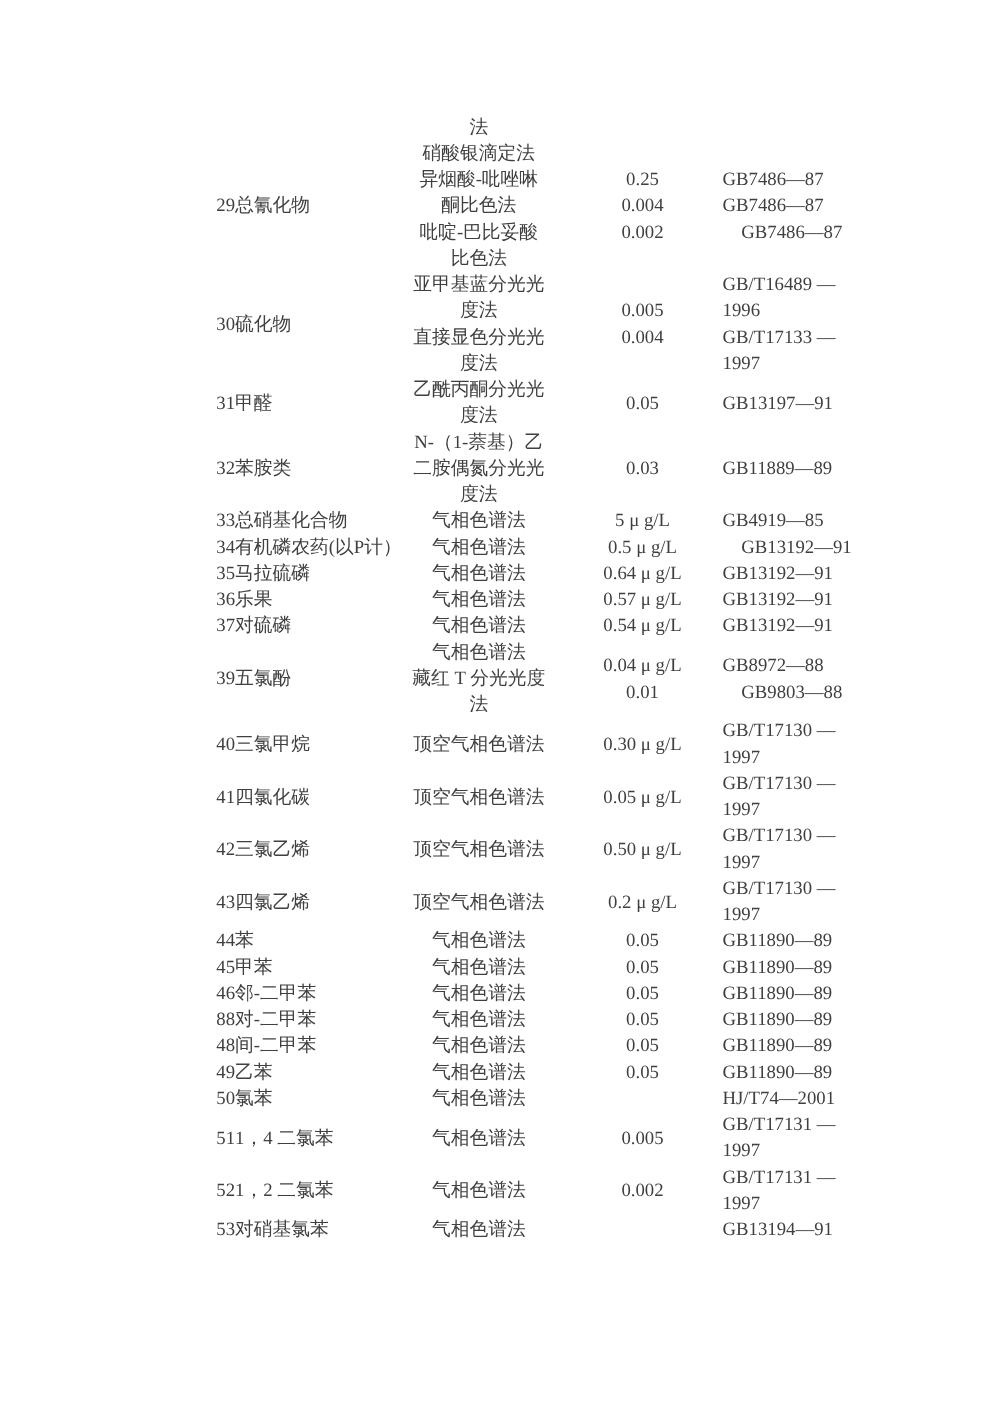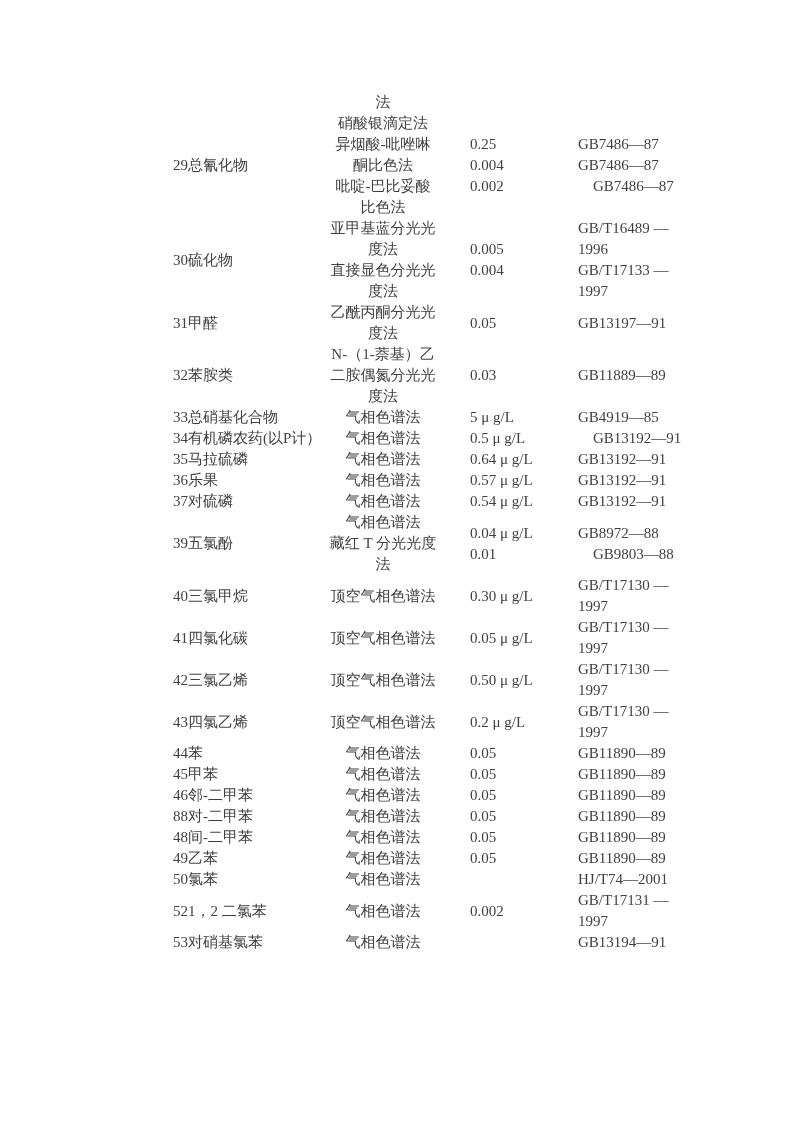--- a/index.html
+++ b/index.html
@@ -32,21 +32,21 @@
     vertical-align: middle;
   }
   .tline {
     height: 21px;
     line-height: 21px;
     white-space: pre;
   }
   .col-num    { width: 92px;  text-align: right; }
   .col-name   { width: 108px; text-align: left; }
   .col-method { width: 174px; text-align: center; }
-  .col-value  { width: 88px;  }
+  .col-value  { width: 88px;  text-align: center; }
   .col-std    { width: 126px; padding-left: 20px; text-align: left; }
 </style>
 </head>
 <body>
 
 <div class="page">
   <div class="dtable" id="standards-table">
       <div class="trow">
         <div class="tcell col-num">
           <div class="tline"></div>
@@ -448,20 +448,38 @@
         </div>
         <div class="tcell col-value">
           <div class="tline"></div>
         </div>
         <div class="tcell col-std">
           <div class="tline">HJ/T74—2001</div>
         </div>
       </div>
       <div class="trow">
         <div class="tcell col-num">
+          <div class="tline">51</div>
+        </div>
+        <div class="tcell col-name">
+          <div class="tline">1，4 二氯苯</div>
+        </div>
+        <div class="tcell col-method">
+          <div class="tline">气相色谱法</div>
+        </div>
+        <div class="tcell col-value">
+          <div class="tline">0.005</div>
+        </div>
+        <div class="tcell col-std">
+          <div class="tline">GB/T17131 —</div>
+          <div class="tline">1997</div>
+        </div>
+      </div>
+      <div class="trow">
+        <div class="tcell col-num">
           <div class="tline">52</div>
         </div>
         <div class="tcell col-name">
           <div class="tline">1，2 二氯苯</div>
         </div>
         <div class="tcell col-method">
           <div class="tline">气相色谱法</div>
         </div>
         <div class="tcell col-value">
           <div class="tline">0.002</div>

